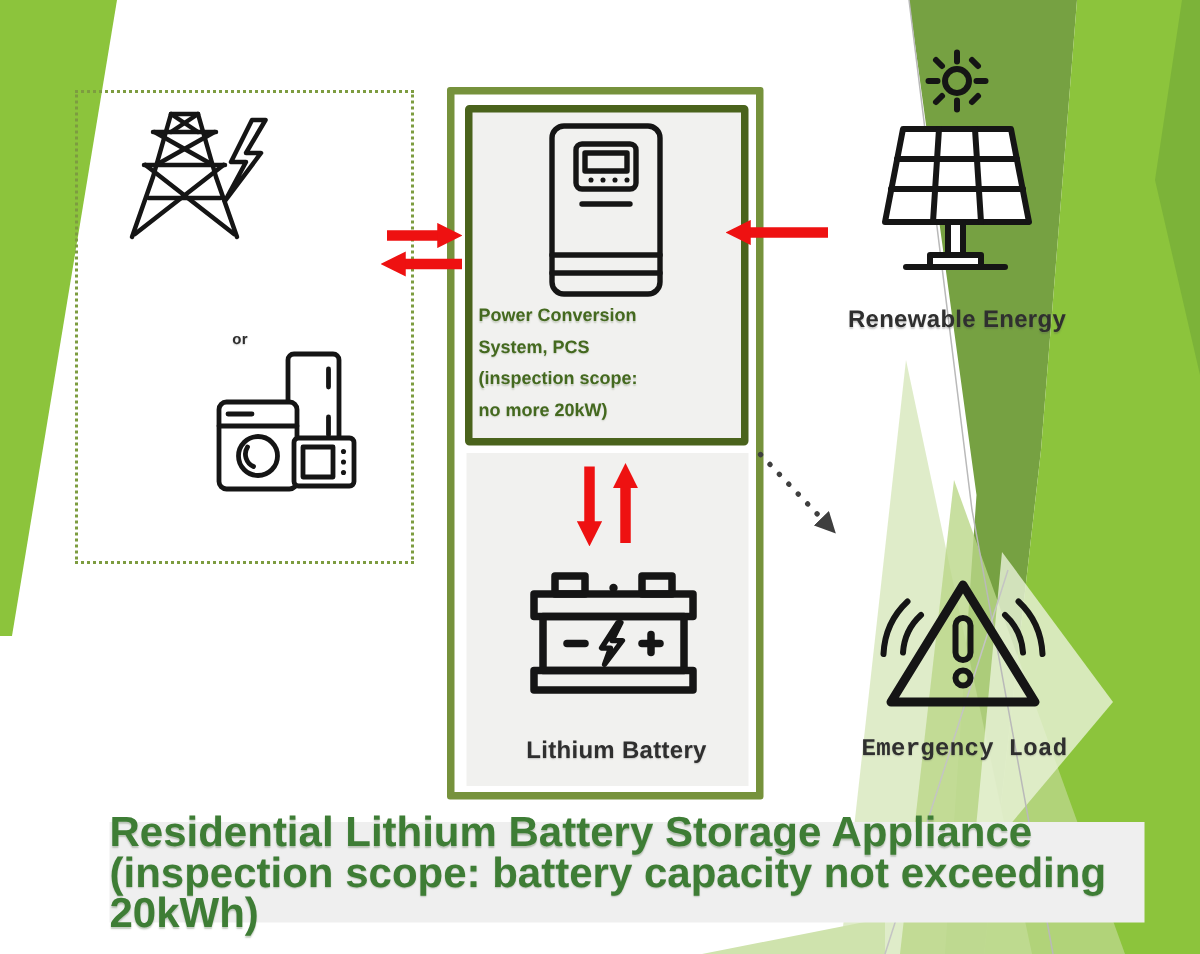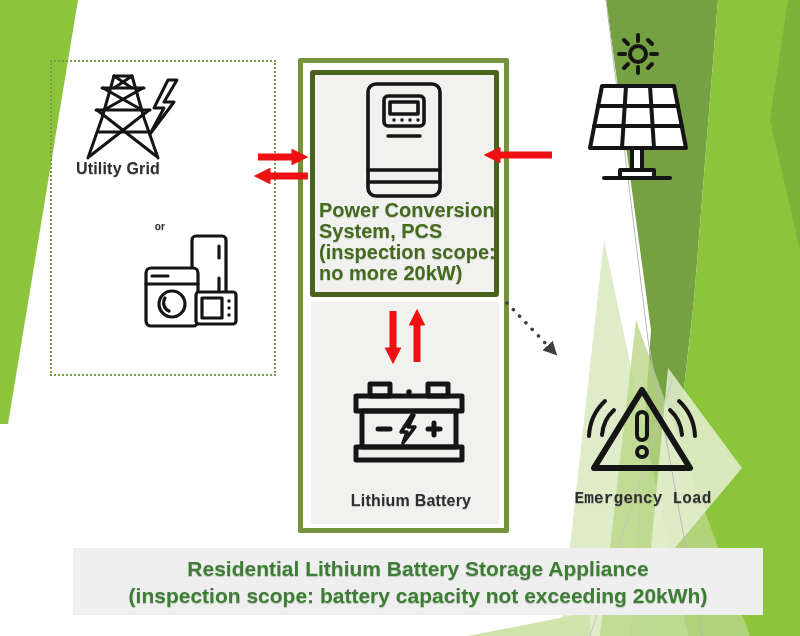--- a/index.html
+++ b/index.html
@@ -12,25 +12,25 @@
   .page{position:relative;width:800px;height:636px;background:#fff;}
   .bg,.arrows{position:absolute;left:0;top:0;width:800px;height:636px;pointer-events:none;}
   .bg{z-index:0;} .arrows{z-index:3;}
   .abs{position:absolute;z-index:1;}
   .label{color:#2f2f2f;font-weight:700;font-size:16px;text-align:center;
          text-shadow:0 1px 1px rgba(80,80,80,.28);letter-spacing:.2px;}
   .dotted-box{border:2px dotted #7d9c40;background:transparent;}
   .outer-box{border:5px solid var(--olive-border);background:#fff;border-radius:2px;}
   .pcs-box{border:5px solid var(--pcs-border);background:var(--panel-gray);border-radius:3px;}
   .battery-panel{background:var(--panel-gray);}
-  .pcs-text{color:#44691f;font-weight:700;font-size:20px;line-height:21px;
+  .pcs-text{color:#44691f;font-weight:700;font-size:12px;line-height:21px;
             white-space:pre-line;text-shadow:0 1px 1px rgba(80,100,60,.25);}
   .banner{background:#efefef;z-index:2;display:flex;align-items:center;justify-content:center;}
-  .banner-text{color:var(--text-green);font-weight:700;font-size:21px;line-height:27px;
-               text-align:center;white-space:pre-line;text-shadow:0 1px 1px rgba(60,90,50,.3);}
+  .banner-text{color:var(--text-green);font-weight:700;font-size:28px;line-height:27px;
+               text-align:left;white-space:pre-line;text-shadow:0 1px 1px rgba(60,90,50,.3);}
   svg{display:block;}
   .ic{stroke:#151515;fill:none;stroke-linecap:round;stroke-linejoin:round;}
 </style>
 </head>
 <body>
 
 <div class="page">
 
   <svg class="bg" viewBox="0 0 800 636">
     <polygon points="0,0 78,0 8,424 0,424" style="fill:var(--accent-green)"></polygon>
@@ -61,21 +61,20 @@
           <line x1="60" y1="10" x2="42" y2="22"></line>
         <line x1="31" y1="22" x2="70" y2="44"></line>
           <line x1="71" y1="22" x2="32" y2="44"></line>
         <line x1="25" y1="44" x2="84" y2="90"></line>
           <line x1="77" y1="44" x2="18" y2="90"></line>
         <line x1="27" y1="66" x2="75" y2="66"></line>
         <path d="M96,14 L82,42 L92,42 L78,68 L102,36 L92,36 L105,14 Z"></path>
       </g>
     </svg>
   </span>
-  <div class="abs label" style="left:48px;top:160px;width:140px;">Utility Grid</div>
 
   <div class="abs label" style="left:138px;top:221px;width:44px;font-size:10px;">or</div>
 
   <span class="abs" style="left:140px;top:232px;">
     <svg width="100" height="100" viewBox="0 0 100 100">
       <g class="ic" stroke-width="3.2">
         <rect x="52" y="4" width="34" height="84" rx="4" fill="#fff"></rect>
         <line x1="79" y1="14" x2="79" y2="26"></line>
           <line x1="79" y1="46" x2="79" y2="58"></line>
         <rect x="6" y="36" width="52" height="58" rx="5" fill="#fff"></rect>
@@ -154,20 +153,21 @@
         <line x1="52" y1="54" x2="48" y2="116"></line>
           <line x1="76" y1="54" x2="80" y2="116"></line>
         <line x1="24" y1="74" x2="104" y2="74"></line>
           <line x1="20" y1="94" x2="108" y2="94"></line>
         <rect x="58" y="116" width="10" height="22" fill="#fff"></rect>
         <rect x="46" y="138" width="34" height="8" fill="#fff"></rect>
         <line x1="30" y1="146" x2="96" y2="146"></line>
       </g>
     </svg>
   </span>
+  <div class="abs label" style="left:545px;top:205px;width:186px;">Renewable Energy</div>
 
   <span class="abs" style="left:580px;top:376px;">
     <svg width="124" height="112" viewBox="0 0 124 112">
       <g class="ic">
         <path d="M62,14 L110,92 L14,92 Z" stroke-width="6"></path>
         <rect x="57" y="36" width="10" height="28" rx="5" stroke-width="4"></rect>
         <circle cx="62" cy="76" r="5" stroke-width="4"></circle>
         <path d="M34,34 q-11,10 -12,25" stroke-width="4"></path>
         <path d="M25,25 q-15,14 -16,35" stroke-width="4"></path>
         <path d="M90,34 q11,10 12,25" stroke-width="4"></path>

